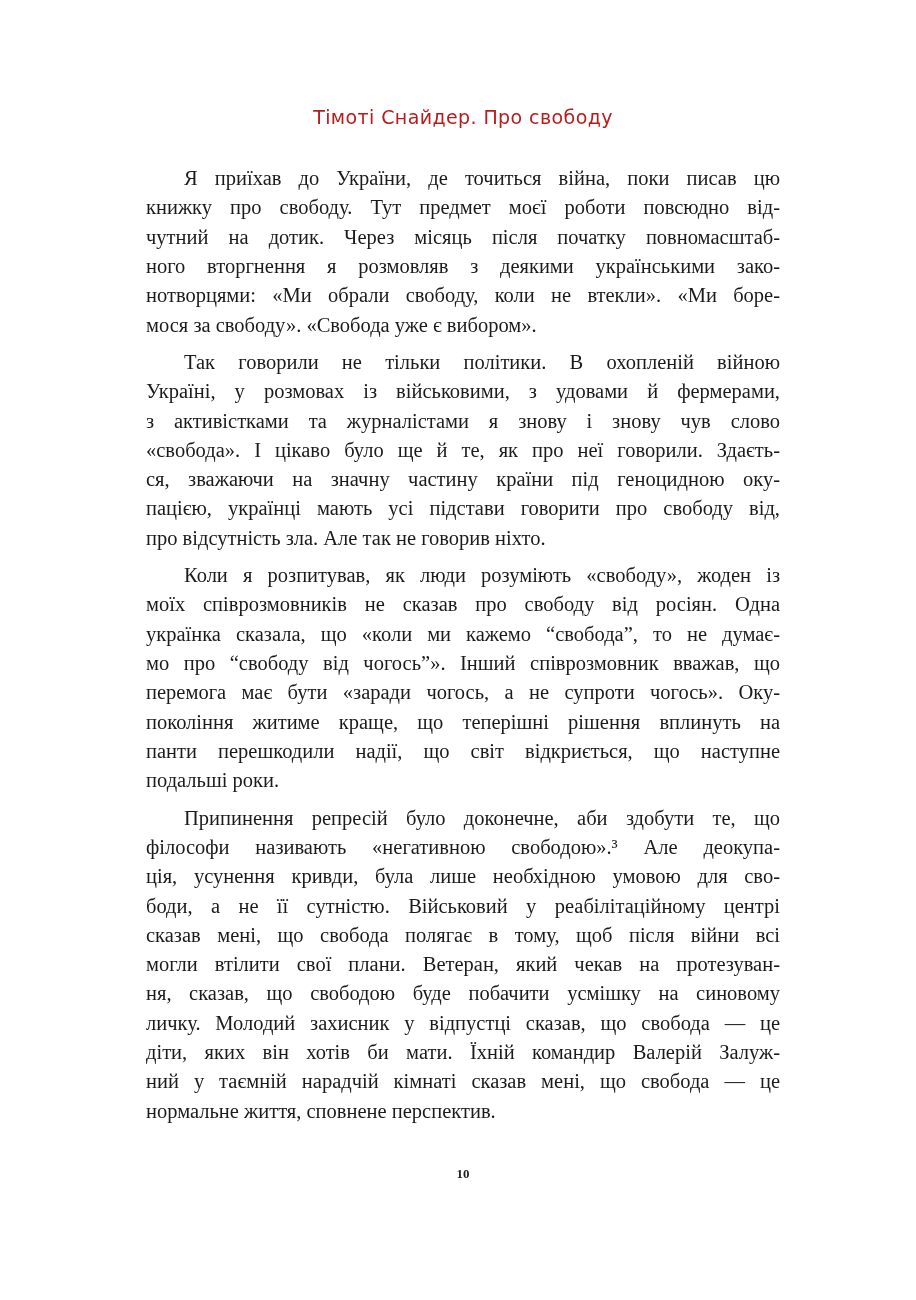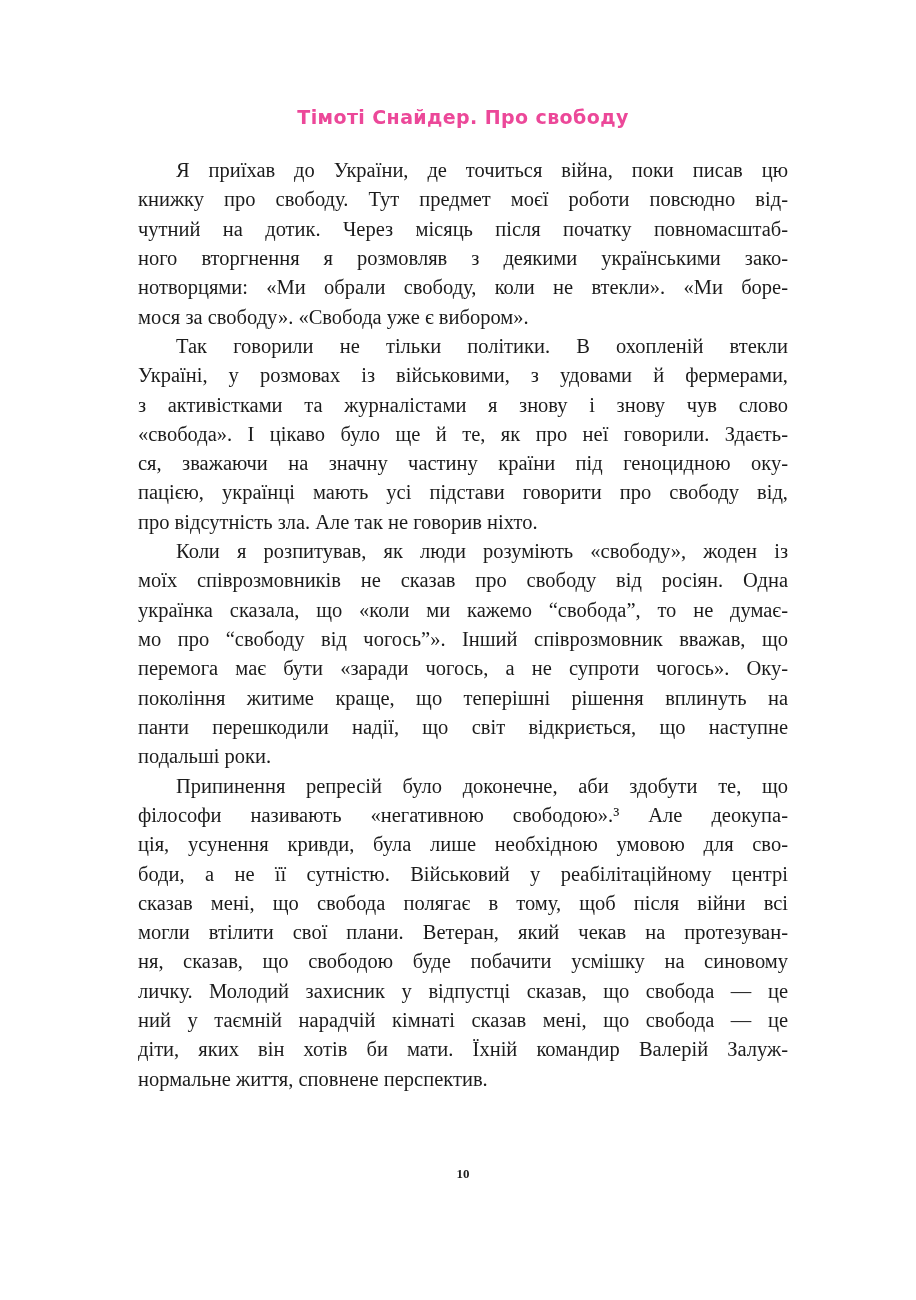--- a/index.html
+++ b/index.html
@@ -14,37 +14,37 @@
     background: #ffffff;
     overflow: hidden;
   }
   .running-head {
     position: absolute;
     left: 138px;
     top: 106px;
     width: 650px;
     text-align: center;
     font-family: "DejaVu Sans", "Liberation Sans", sans-serif;
-    font-weight: 700;
+    font-weight: 400;
     font-size: 19px;
     letter-spacing: 0.4px;
-    color: #ec4899;
+    color: #b91c1c;
   }
   .text-block {
     position: absolute;
     left: 138px;
     top: 156px;
     width: 650px;
     font-family: "Liberation Serif", "DejaVu Serif", serif;
     font-size: 20.5px;
     line-height: 29.32px;
     color: #1b1b1b;
   }
   .para {
-    margin: 0;
+    margin: 8px;
     padding: 0;
   }
   .line {
     text-align: justify;
     text-align-last: justify;
     text-justify: inter-word;
   }
   .line.first {
     text-indent: 38px;
   }
@@ -72,21 +72,21 @@
   <div class="text-block">
       <div class="para">
         <div class="line first">Я приїхав до України, де точиться війна, поки писав цю</div>
         <div class="line">книжку про свободу. Тут предмет моєї роботи повсюдно від-</div>
         <div class="line">чутний на дотик. Через місяць після початку повномасштаб-</div>
         <div class="line">ного вторгнення я розмовляв з деякими українськими зако-</div>
         <div class="line">нотворцями: «Ми обрали свободу, коли не втекли». «Ми боре-</div>
         <div class="line last">мося за свободу». «Свобода уже є вибором».</div>
       </div>
       <div class="para">
-        <div class="line first">Так говорили не тільки політики. В охопленій втекли</div>
+        <div class="line first">Так говорили не тільки політики. В охопленій війною</div>
         <div class="line">Україні, у розмовах із військовими, з удовами й фермерами,</div>
         <div class="line">з активістками та журналістами я знову і знову чув слово</div>
         <div class="line">«свобода». І цікаво було ще й те, як про неї говорили. Здаєть-</div>
         <div class="line">ся, зважаючи на значну частину країни під геноцидною оку-</div>
         <div class="line">пацією, українці мають усі підстави говорити про свободу від,</div>
         <div class="line last">про відсутність зла. Але так не говорив ніхто.</div>
       </div>
       <div class="para">
         <div class="line first">Коли я розпитував, як люди розуміють «свободу», жоден із</div>
         <div class="line">моїх співрозмовників не сказав про свободу від росіян. Одна</div>
@@ -99,20 +99,20 @@
       </div>
       <div class="para">
         <div class="line first">Припинення репресій було доконечне, аби здобути те, що</div>
         <div class="line">філософи називають «негативною свободою».³ Але деокупа-</div>
         <div class="line">ція, усунення кривди, була лише необхідною умовою для сво-</div>
         <div class="line">боди, а не її сутністю. Військовий у реабілітаційному центрі</div>
         <div class="line">сказав мені, що свобода полягає в тому, щоб після війни всі</div>
         <div class="line">могли втілити свої плани. Ветеран, який чекав на протезуван-</div>
         <div class="line">ня, сказав, що свободою буде побачити усмішку на синовому</div>
         <div class="line">личку. Молодий захисник у відпустці сказав, що свобода — це</div>
+        <div class="line">діти, яких він хотів би мати. Їхній командир Валерій Залуж-</div>
         <div class="line">ний у таємній нарадчій кімнаті сказав мені, що свобода — це</div>
-        <div class="line">діти, яких він хотів би мати. Їхній командир Валерій Залуж-</div>
         <div class="line last">нормальне життя, сповнене перспектив.</div>
       </div>
     </div>
 
   <div class="page-number">10</div>
 </div>
 
 </body></html>

